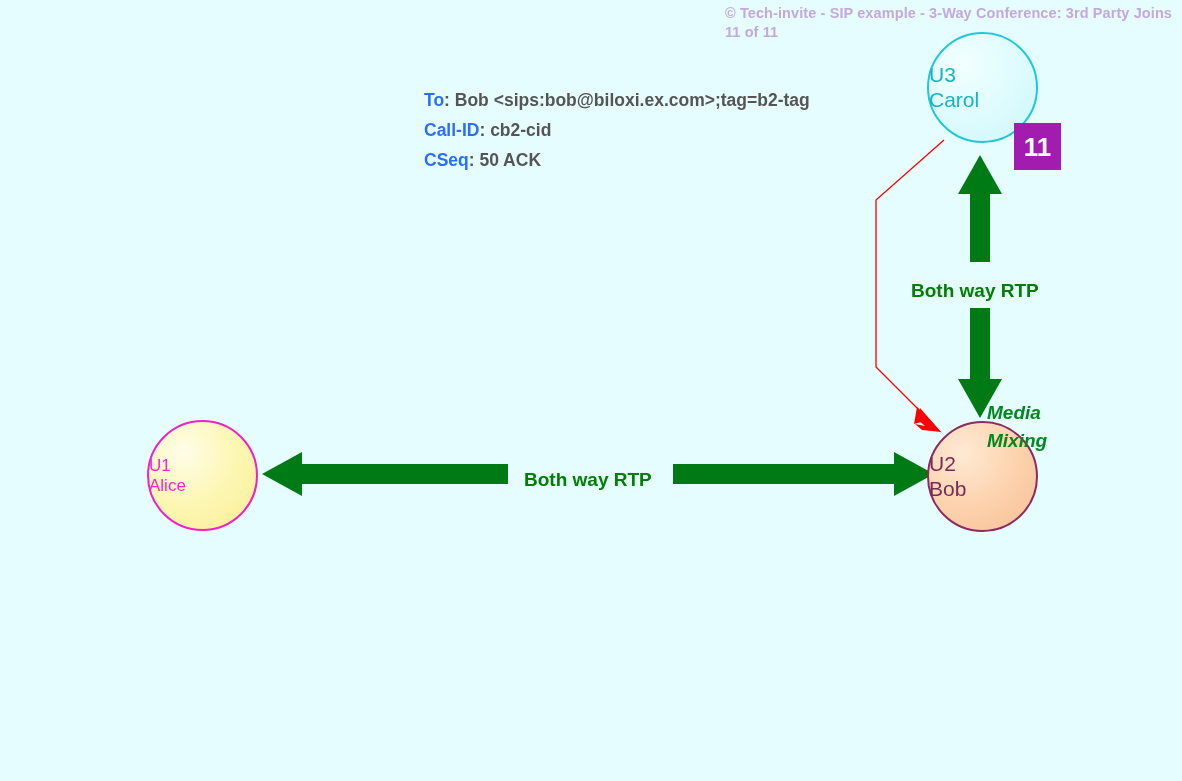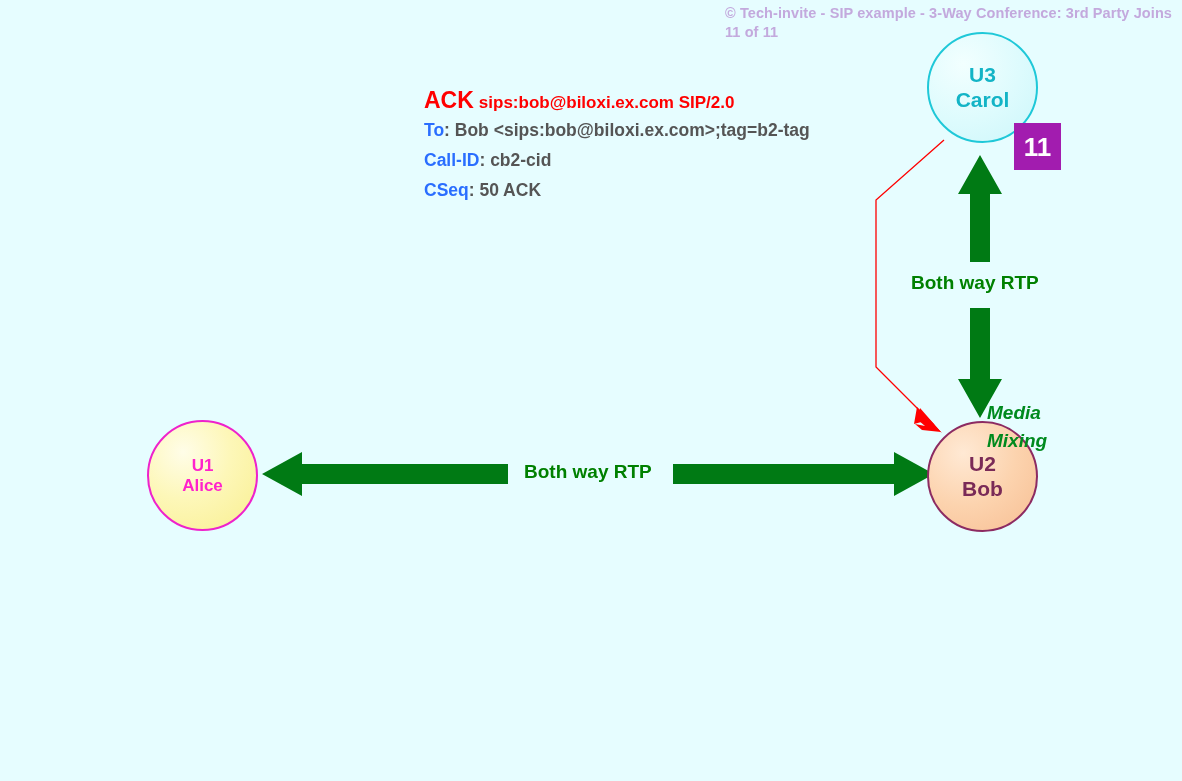--- a/index.html
+++ b/index.html
@@ -64,23 +64,23 @@
     font-weight: bold;
     font-size: 17.5px;
   }
 
   
   .node {
     border-radius: 50%;
     text-align: center;
     display: flex;
     flex-direction: column;
-    align-items: center;
+    align-items: flex-start;
     justify-content: center;
-    font-weight: bold;
+    font-weight: normal;
     line-height: 1.15;
   }
   .node-line { display: block; }
 
   #node-u1 {
     left: 147px; top: 420px;
     width: 107px; height: 107px;
     border: 2px solid #ee22cc;
     background: radial-gradient(circle at 32% 28%, #fffde8 0%, #fdf7b8 45%, #f9ef90 100%);
     color: #ff22cc;
@@ -116,20 +116,21 @@
     justify-content: center;
     line-height: 1;
   }
 
   
   .rtp-label {
     color: #008000;
     font-weight: bold;
     font-size: 19px;
     white-space: nowrap;
+    margin-top: 8px;
   }
   #label-rtp-horizontal { left: 524px; top: 461px; }
   #label-rtp-vertical  { left: 911px; top: 272px; }
 
   #label-media-mixing {
     left: 987px; top: 399px;
     color: #008a1e;
     font-weight: bold;
     font-style: italic;
     font-size: 19px;
@@ -164,23 +165,20 @@
     <polygon fill="#ff0000" points="942,433 917,407 914,424 925,421"></polygon>
   </g>
 </svg>
 
 <div class="abs" id="header">
   <div>© Tech-invite - SIP example - 3-Way Conference: 3rd Party Joins</div>
   <div>11 of 11</div>
 </div>
 
 <div class="abs" id="sip-message">
-  <div class="sip-line">
-    <span class="sip-method">ACK</span><span class="sip-requri">sips:bob@biloxi.ex.com SIP/2.0</span>
-  </div>
   <div class="sip-line">
     <span class="sip-hname">To</span><span class="sip-hval">: </span><span class="sip-hval">Bob &lt;sips:bob@biloxi.ex.com&gt;;tag=b2-tag</span>
   </div>
   <div class="sip-line">
     <span class="sip-hname">Call-ID</span><span class="sip-hval">: </span><span class="sip-hval">cb2-cid</span>
   </div>
   <div class="sip-line">
     <span class="sip-hname">CSeq</span><span class="sip-hval">: </span><span class="sip-hval">50 ACK</span>
   </div>
 </div>

